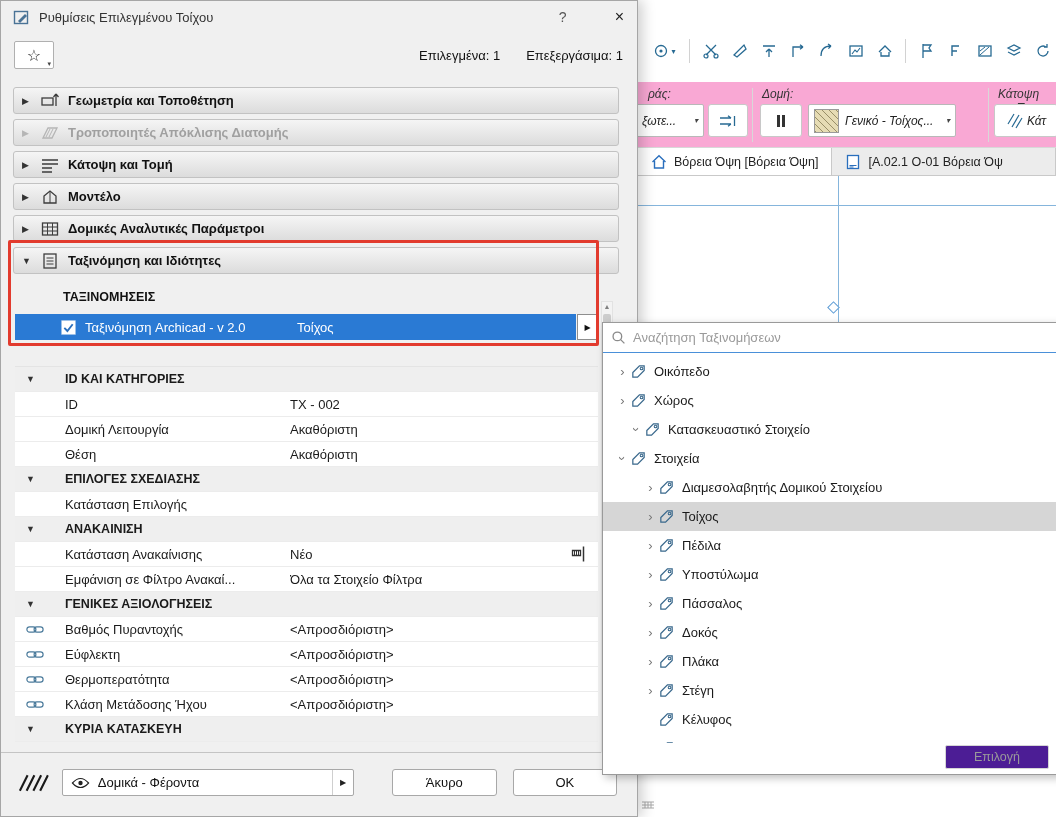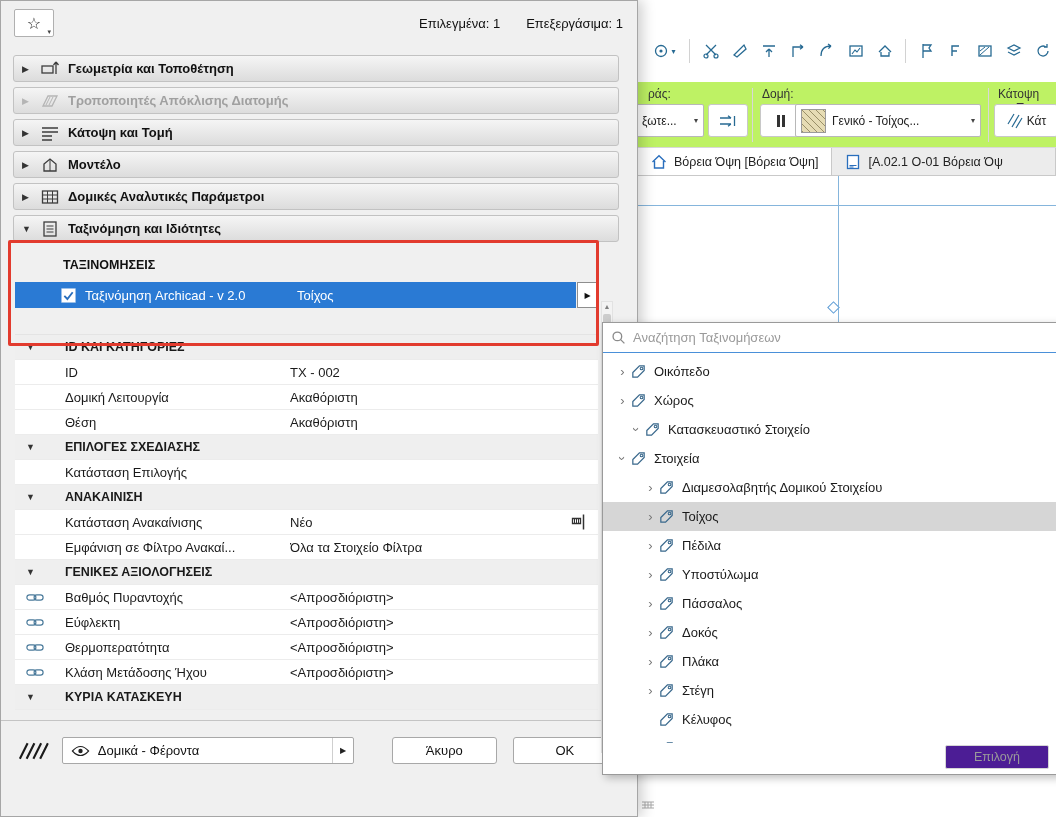--- a/index.html
+++ b/index.html
@@ -8,21 +8,21 @@
   .stage { position:absolute; inset:0; width:1056px; height:817px; overflow:hidden; }
 
   
   .bg { position:absolute; inset:0; background:#fff; }
   .toolbar { position:absolute; left:646px; top:36px; height:30px; display:flex; align-items:center; gap:2px; }
   .tb-btn { width:27px; height:27px; display:flex; align-items:center; justify-content:center; border-radius:3px; color:#276a93; }
   .tb-btn.wide { width:36px; }
   .tb-caret { font-size:8px; color:#276a93; margin-left:1px; }
   .tb-sep { width:1px; height:24px; background:#d2d2d2; margin:0 5px; }
 
-  .panelbar { position:absolute; left:638px; right:0; top:82px; height:66px; background:#bef264; border-bottom:1px solid #d8d8d8; }
+  .panelbar { position:absolute; left:638px; right:0; top:82px; height:66px; background:#f9a8d4; border-bottom:1px solid #d8d8d8;font-style:italic; }
   .pb-label { position:absolute; top:5px; font-size:12px; color:#333; }
   .pb-box { position:absolute; top:22px; height:33px; background:#fff; border:1px solid #b8b8b8; border-radius:2px; display:flex; align-items:center; padding:0 5px; font-size:12px; color:#222; }
   .pb-btn { position:absolute; top:22px; height:33px; background:#fff; border:1px solid #c8c8c8; border-radius:3px; display:flex; align-items:center; justify-content:center; color:#276a93; }
   .pb-sep { position:absolute; top:6px; width:1px; height:54px; background:#d8d8d8; }
   .caret { font-size:8px; color:#444; margin-left:auto; padding-left:4px; }
   .swatch { width:25px; height:24px; border:1px solid #9a9a9a; margin-right:6px;
     background:#e6dcb4; background-image:repeating-linear-gradient(45deg, rgba(90,80,40,.55) 0 1px, transparent 1px 5px); }
   .pb-box .txt { white-space:nowrap; overflow:hidden; }
 
   .tabbar { position:absolute; left:638px; right:0; top:148px; height:28px; background:#f0f0f0; border-bottom:1px solid #c9c9c9; display:flex; }
@@ -326,21 +326,21 @@
             <use href="#i-refline"></use>
           </svg>
         </div>
       <div class="pb-sep" style="left:114px"></div>
       <div class="pb-label" style="left:124px">Δομή:</div>
       <div class="pb-btn" style="left:122px;width:42px;color:#333">
           <svg class="icon" width="16" height="16">
             <use href="#i-walltype"></use>
           </svg>
         </div>
-      <div class="pb-box" style="left:157px;width:186px">
+      <div class="pb-box" style="left:170px;width:148px">
           <span class="swatch"></span>
           <span class="txt">Γενικό - Τοίχος...</span>
           <span class="caret">▾</span>
         </div>
       <div class="pb-sep" style="left:350px"></div>
       <div class="pb-label" style="left:360px">Κάτοψη και Τ</div>
       <div class="pb-btn" style="left:356px;width:64px">
           <svg class="icon" width="18" height="18">
             <use href="#i-hatchlines"></use>
           </svg>
@@ -368,20 +368,28 @@
       <div class="v-line"></div>
       <div class="bl-diamond"></div>
       <svg class="icon mini-grid" width="16" height="16">
           <use href="#i-minigrid"></use>
         </svg>
     </div>
   </div>
 
   <div class="dialog">
 
+    <div class="titlebar">
+      <svg class="icon" width="17" height="17">
+          <use href="#i-dialog"></use>
+        </svg>
+      <span class="title-text">Ρυθμίσεις Επιλεγμένου Τοίχου</span>
+      <span class="tb-help">?</span>
+      <span class="tb-close">×</span>
+    </div>
 
     <div class="favrow">
       <div class="fav-btn">
         <span>☆</span>
         <span class="fav-caret">▾</span>
       </div>
       <div class="counts">
         <span>Επιλεγμένα: 1</span>
         <span>Επεξεργάσιμα: 1</span>
       </div>

